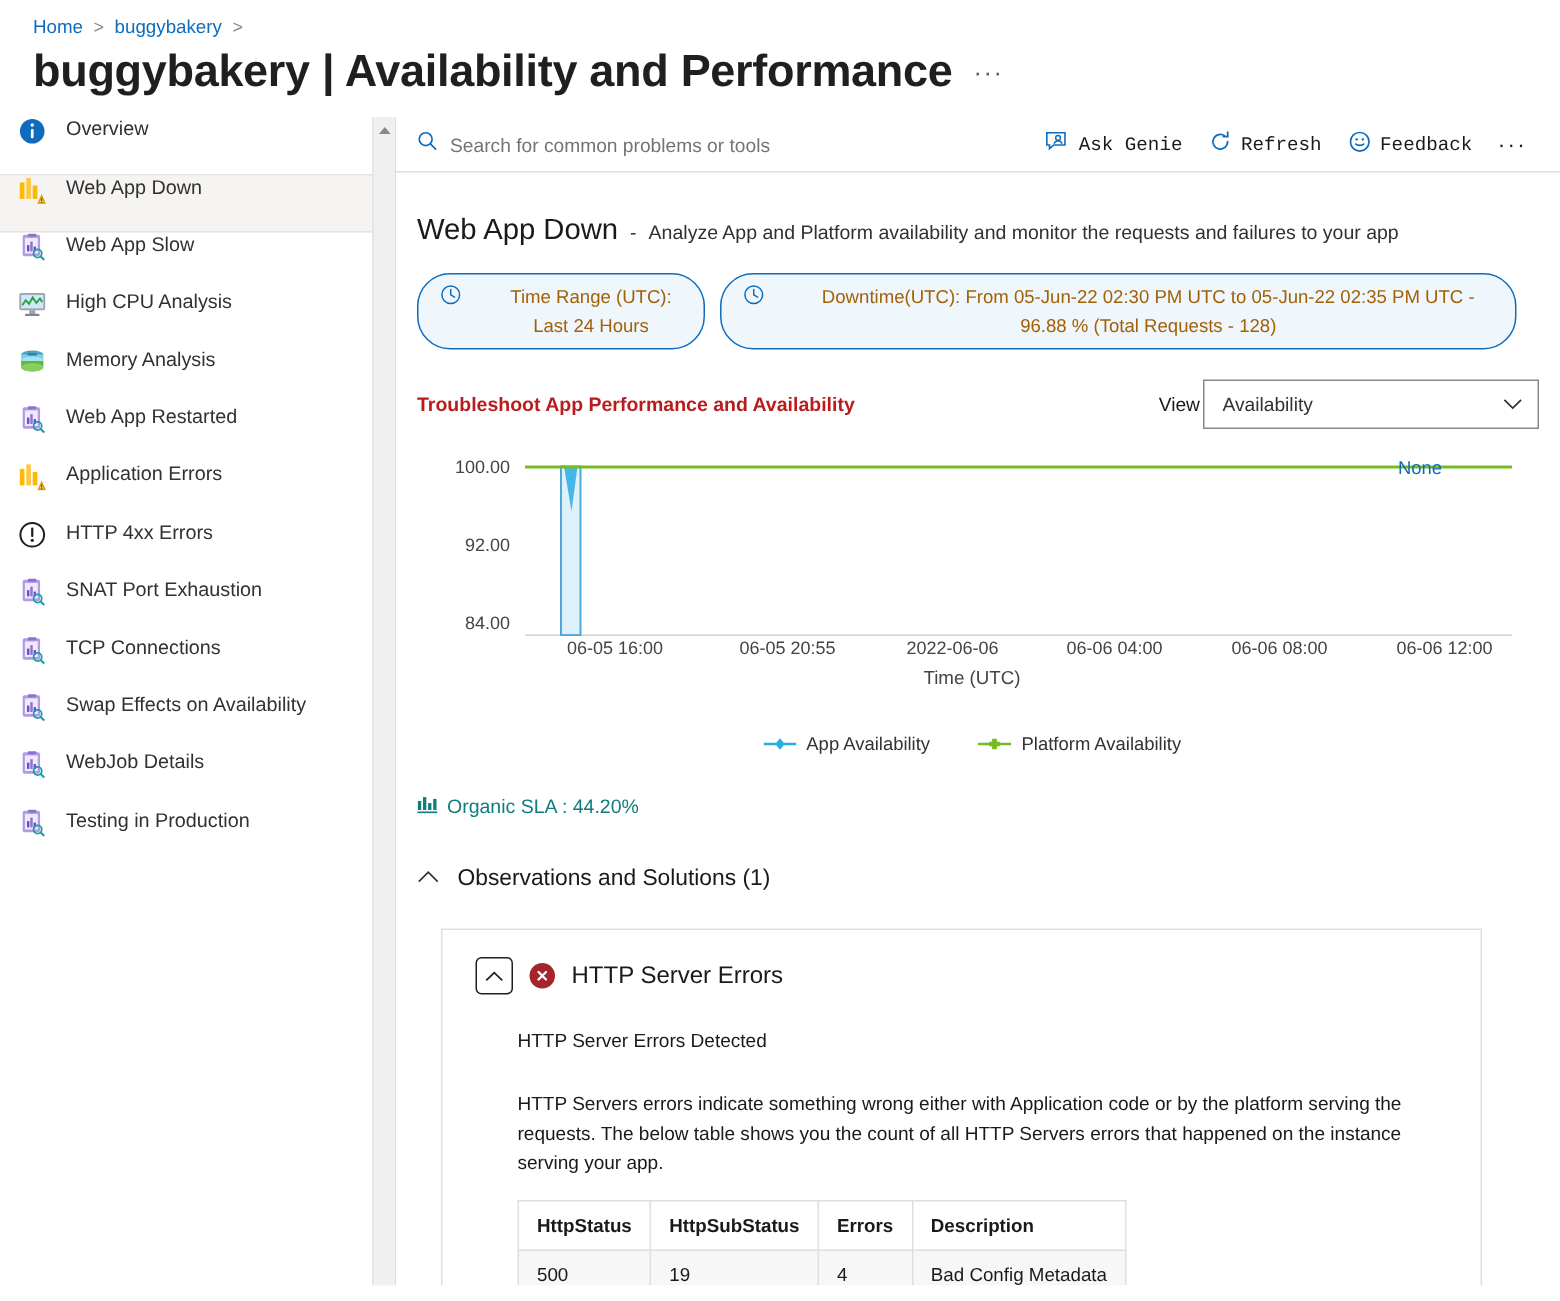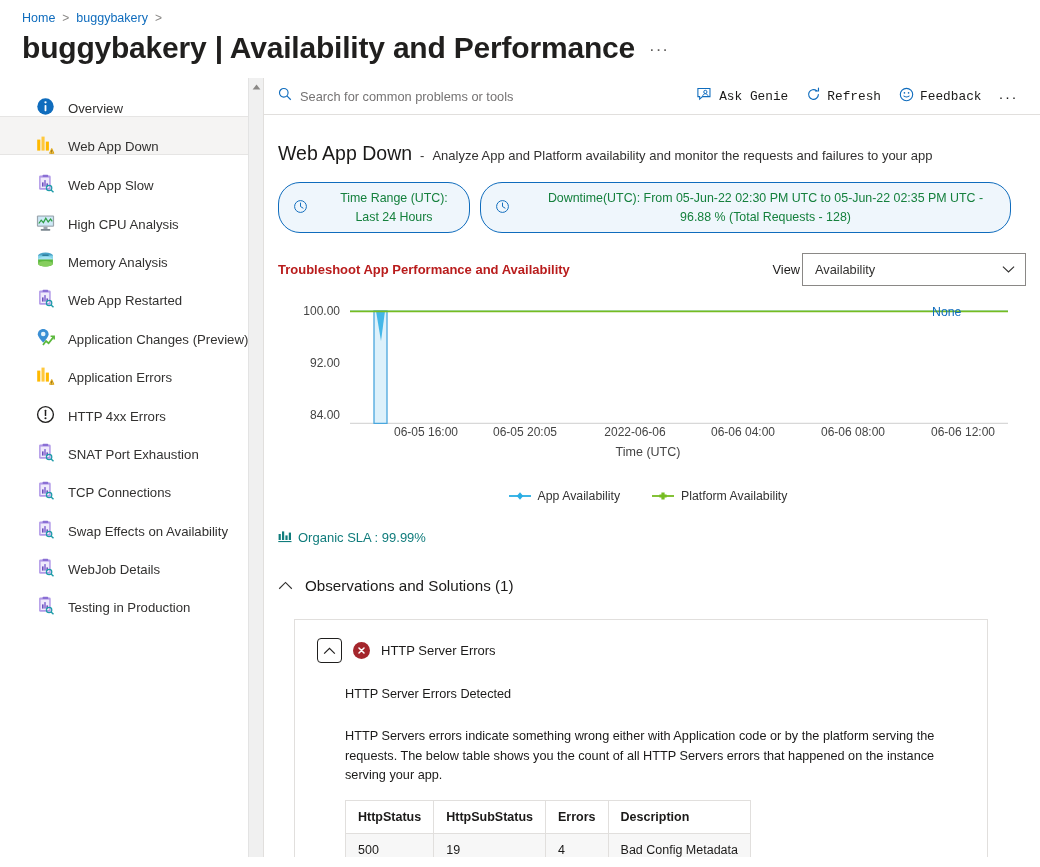--- a/index.html
+++ b/index.html
@@ -51,23 +51,23 @@
   
   .sidebar {
     width: 248px;
     flex: 0 0 248px;
     background: #ffffff;
     padding-top: 0px;
     position: relative;
     overflow: hidden;
   }
   .nav-item {
-    display: flex; align-items: flex-end;
+    display: flex; align-items: flex-start;
     height: 38.4px;
-    padding-left: 36px;
+    padding-left: 12px;
     gap: 13px;
     font-size: 13.2px;
     color: #323130;
     cursor: pointer;
     white-space: nowrap;
   }
   .nav-item.selected {
     background: #f5f4f3;
     border-top: 1px solid #e6e5e4;
     border-bottom: 1px solid #e6e5e4;
@@ -158,28 +158,28 @@
   .sect-title { font-size: 19.5px; font-weight: 400; color: #1b1a19; }
   .sect-dash { font-size: 13px; color: #323130; }
   .sect-sub { font-size: 13px; color: #323130; }
 
   
   .pill-row {
     display: flex; gap: 10px;
     padding: 17px 0 0 14px;
   }
   .pill {
-    display: flex; align-items: center;
+    display: flex; 
     gap: 24px;
     border: 1px solid #0f6cbd;
     background: #eff6fc;
     border-radius: 22px;
     padding: 6px 14px;
     font-size: 12.4px;
-    color: #15803d;
+    color: #a16207;
     cursor: pointer;
   }
   .pill-ico { flex: 0 0 16px; }
   .pill-text { text-align: center; line-height: 1.5; }
   .pill.wide { width: 531px; justify-content: flex-start; }
   .pill.narrow { width: 192px; }
   .pill.wide .pill-text { flex: 1 1 auto; }
 
   
   .ts-row {
@@ -270,21 +270,21 @@
     border-radius: 4px;
     display: flex; align-items: center; justify-content: center;
     cursor: pointer;
     background: #fff;
   }
   .err-icon {
     width: 17px; height: 17px; border-radius: 50%;
     background: #a4262c;
     display: flex; align-items: center; justify-content: center;
   }
-  .obs-card-title { font-size: 13px; color: #1b1a19; }
+  .obs-card-title { font-size: 16px; color: #1b1a19; }
   .obs-p {
     font-size: 12.7px; color: #1b1a19;
     line-height: 1.55;
     margin: 22px 0 0 30px;
     max-width: 665px;
   }
 
   table.err {
     margin: 14px 0 0 30px;
     border-collapse: collapse;
@@ -396,31 +396,20 @@
         <rect x="4.6" y="3.6" width="8.6" height="10.4" fill="#efeafb"></rect>
         <rect x="6.0" y="8.4" width="1.6" height="4.2" fill="#6b4fbb"></rect>
         <rect x="8.2" y="6.1" width="1.6" height="6.5" fill="#8a6fd4"></rect>
         <rect x="10.4" y="9.4" width="1.6" height="3.2" fill="#6b4fbb"></rect>
         <rect x="6.6" y="0.8" width="5.6" height="2.1" rx="0.7" fill="#8a6fd4"></rect>
         <circle cx="13.1" cy="14.0" r="2.7" fill="none" stroke="#1d9ba8" stroke-width="1.2"></circle>
         <line x1="15.1" y1="16.0" x2="17.5" y2="18.3" stroke="#1d9ba8" stroke-width="1.4"></line>
       </svg>
           </span>
           <span>Web App Restarted</span>
-        </div>
-        <div class="nav-item">
-          <span class="nav-icon">
-            <svg width="19" height="19" viewBox="0 0 19 19">
-        <path d="M7.2 0.9 C10.3 0.9 12.6 3.2 12.6 6.2 C12.6 9.3 7.2 14.6 7.2 14.6 C7.2 14.6 1.8 9.3 1.8 6.2 C1.8 3.2 4.1 0.9 7.2 0.9 Z" fill="#3b8fd4"></path>
-        <circle cx="7.2" cy="6.0" r="2.3" fill="#e6f3fb"></circle>
-        <polyline points="7.0,17.0 10.0,13.0 12.6,15.2 17.6,8.9" fill="none" stroke="#5bb83c" stroke-width="1.7"></polyline>
-        <path d="M14.6 8.2 L18.2 8.2 L18.2 11.6" fill="none" stroke="#5bb83c" stroke-width="1.5"></path>
-      </svg>
-          </span>
-          <span>Application Changes (Preview)</span>
         </div>
         <div class="nav-item">
           <span class="nav-icon">
             <svg width="19" height="19" viewBox="0 0 19 19">
         <rect x="1.2" y="4.6" width="3.1" height="11" fill="#ffb900"></rect>
         <rect x="5.5" y="1.6" width="3.1" height="14" fill="#ffc83d"></rect>
         <rect x="9.8" y="6.6" width="3.1" height="9" fill="#ffb900"></rect>
         <path d="M13.6 18.3 L17.9 18.3 L15.75 13.5 Z" fill="#ffd966" stroke="#d99b00" stroke-width="0.9"></path>
         <rect x="15.3" y="15.1" width="0.9" height="2" fill="#7a5600"></rect>
         <rect x="15.3" y="17.4" width="0.9" height="0.9" fill="#7a5600"></rect>
@@ -645,22 +634,22 @@
           <line x1="0" y1="2" x2="658" y2="2" stroke="#29ade4" stroke-width="1.2" opacity="0.55"></line>
 
           <line x1="0" y1="2.4" x2="658" y2="2.4" stroke="#76bc21" stroke-width="1.7"></line>
         </svg>
 
         <div style="position:absolute;left:0;top:0;width:740px;height:115px;pointer-events:none">
           <div style="position:absolute;left:654px;top:4px;font-size:12.3px;color:#0f6cbd;">None</div>
         </div>
 
         <div id="x-labels">
-            <div class="xtick" style="left: 148px; top: 124px; text-align: right;">06-05 16:00</div>
-            <div class="xtick" style="left: 247px; top: 124px;">06-05 20:05</div>
+            <div class="xtick" style="left: 132px; top: 124px; text-align: right;">06-05 16:00</div>
+            <div class="xtick" style="left: 247px; top: 124px;">06-05 20:55</div>
             <div class="xtick" style="left: 357px; top: 124px;">2022-06-06</div>
             <div class="xtick" style="left: 465px; top: 124px;">06-06 04:00</div>
             <div class="xtick" style="left: 575px; top: 124px;">06-06 08:00</div>
             <div class="xtick" style="left: 685px; top: 124px;">06-06 12:00</div>
           </div>
         <div class="xaxis-title">Time (UTC)</div>
 
         <div class="legend">
           <div class="leg-item">
             <svg width="22" height="10" viewBox="0 0 22 10">
@@ -682,21 +671,21 @@
       <div class="sla-row">
         <span>
           <svg width="14" height="14" viewBox="0 0 14 14">
             <rect x="0.6" y="5" width="2.2" height="6" fill="#107c7c"></rect>
             <rect x="4" y="2.4" width="2.2" height="8.6" fill="#107c7c"></rect>
             <rect x="7.4" y="6.4" width="2.2" height="4.6" fill="#107c7c"></rect>
             <rect x="10.8" y="3.6" width="2.2" height="7.4" fill="#107c7c"></rect>
             <rect x="0.3" y="12" width="13.2" height="1.1" fill="#107c7c"></rect>
           </svg>
         </span>
-        <span>Organic SLA : 99.99%</span>
+        <span>Organic SLA : 44.20%</span>
       </div>
 
       <div class="obs-head">
         <span>
           <svg width="15" height="9" viewBox="0 0 16 10">
               <path d="M1 8.6 L8 1.6 L15 8.6" fill="none" stroke="#323130" stroke-width="1.25"></path>
             </svg>
         </span>
         <span class="obs-title">Observations and Solutions (1)</span>
       </div>

